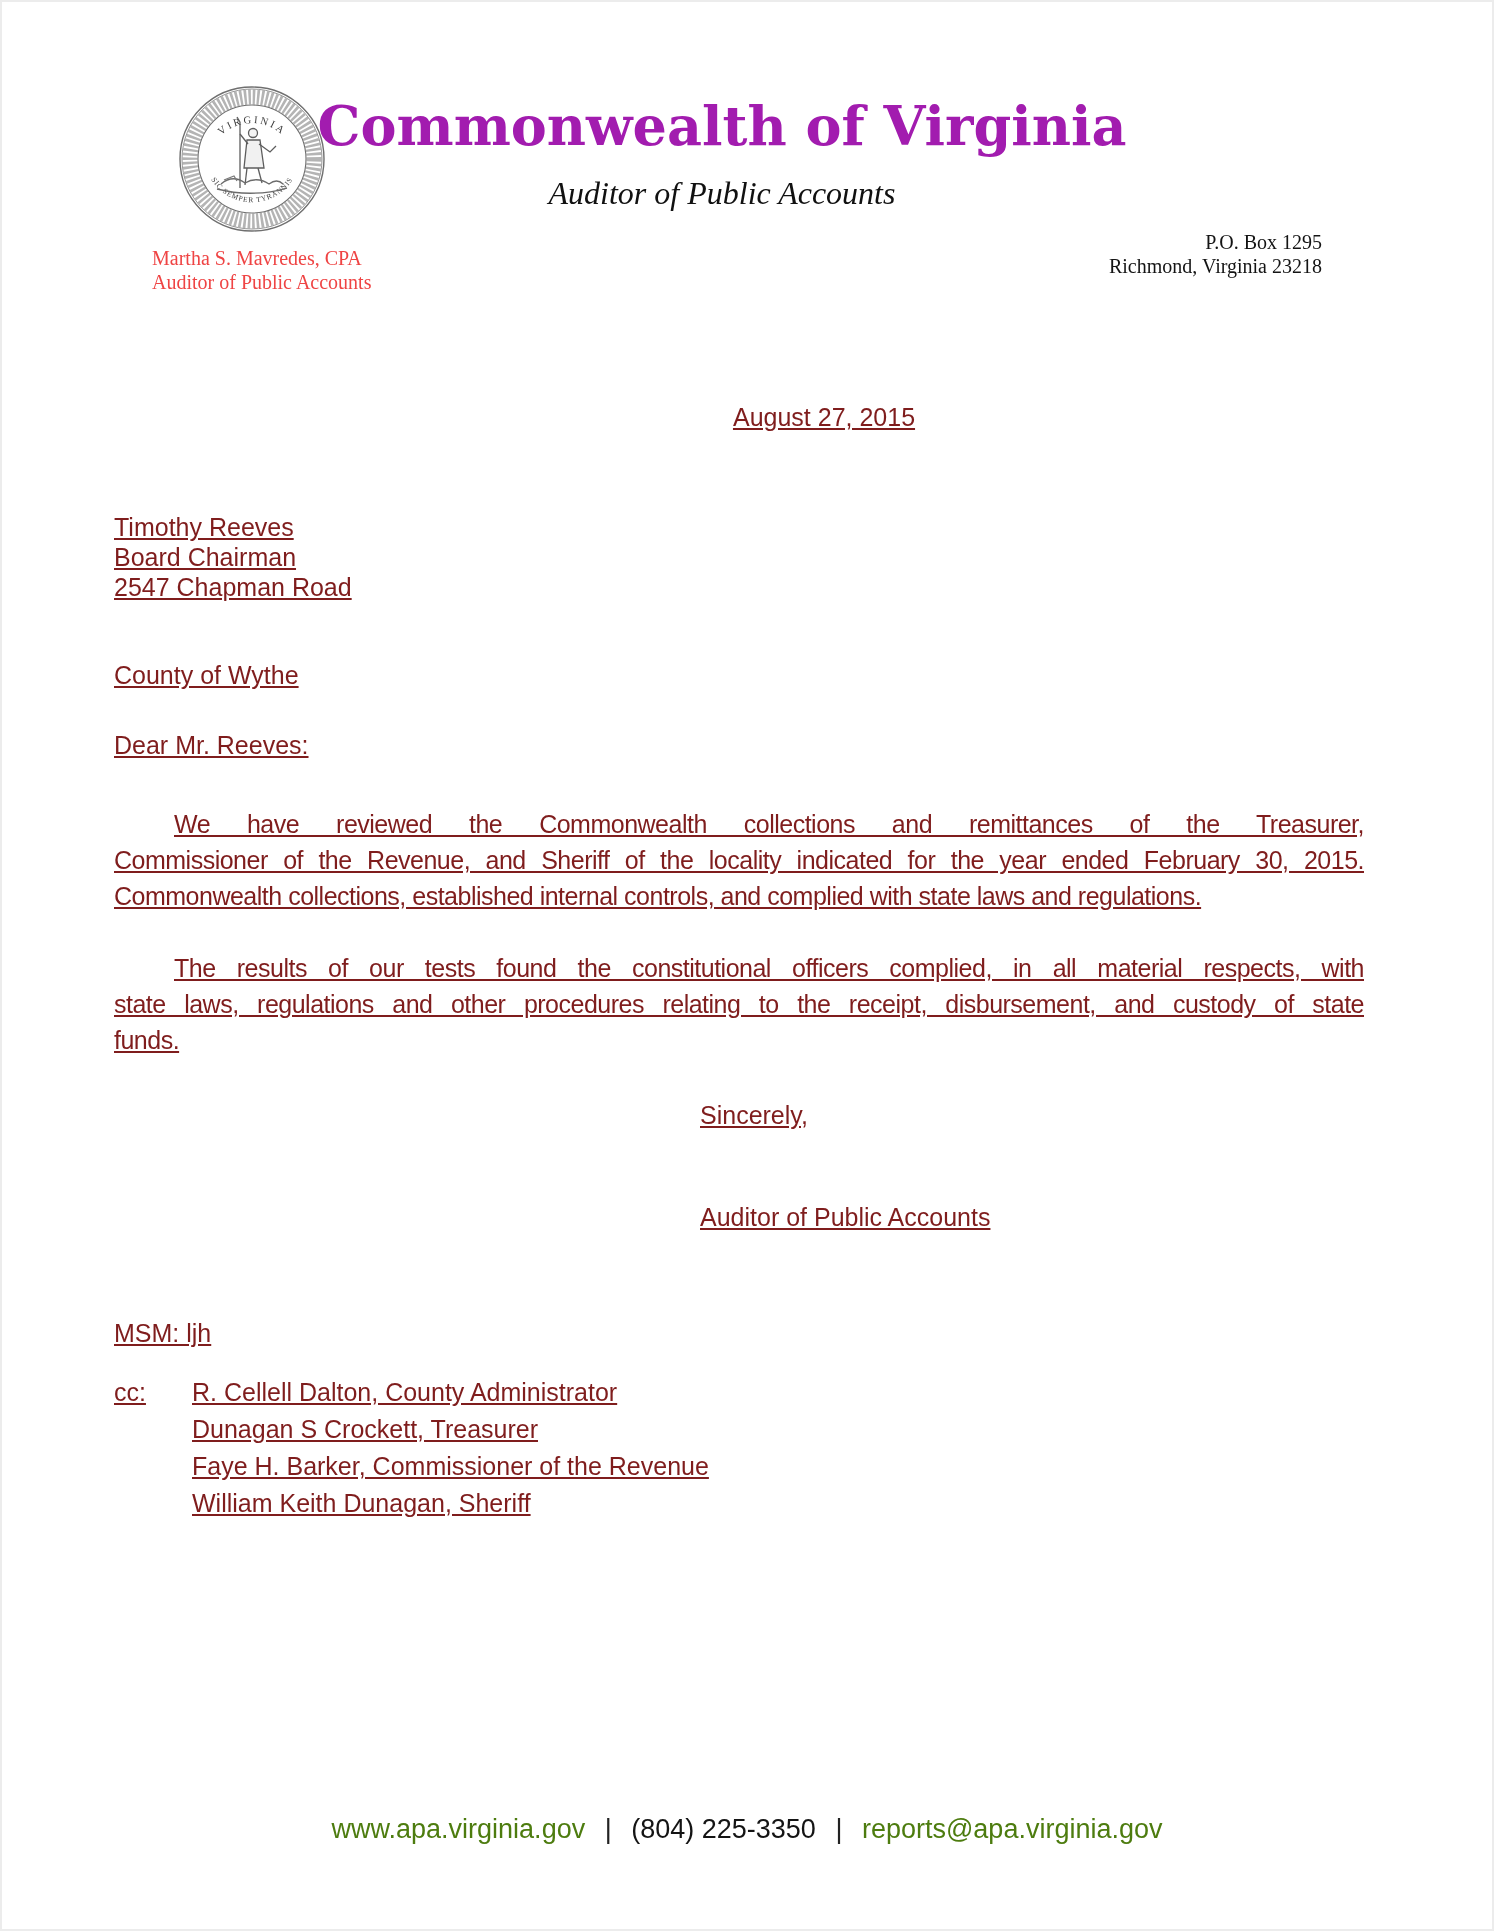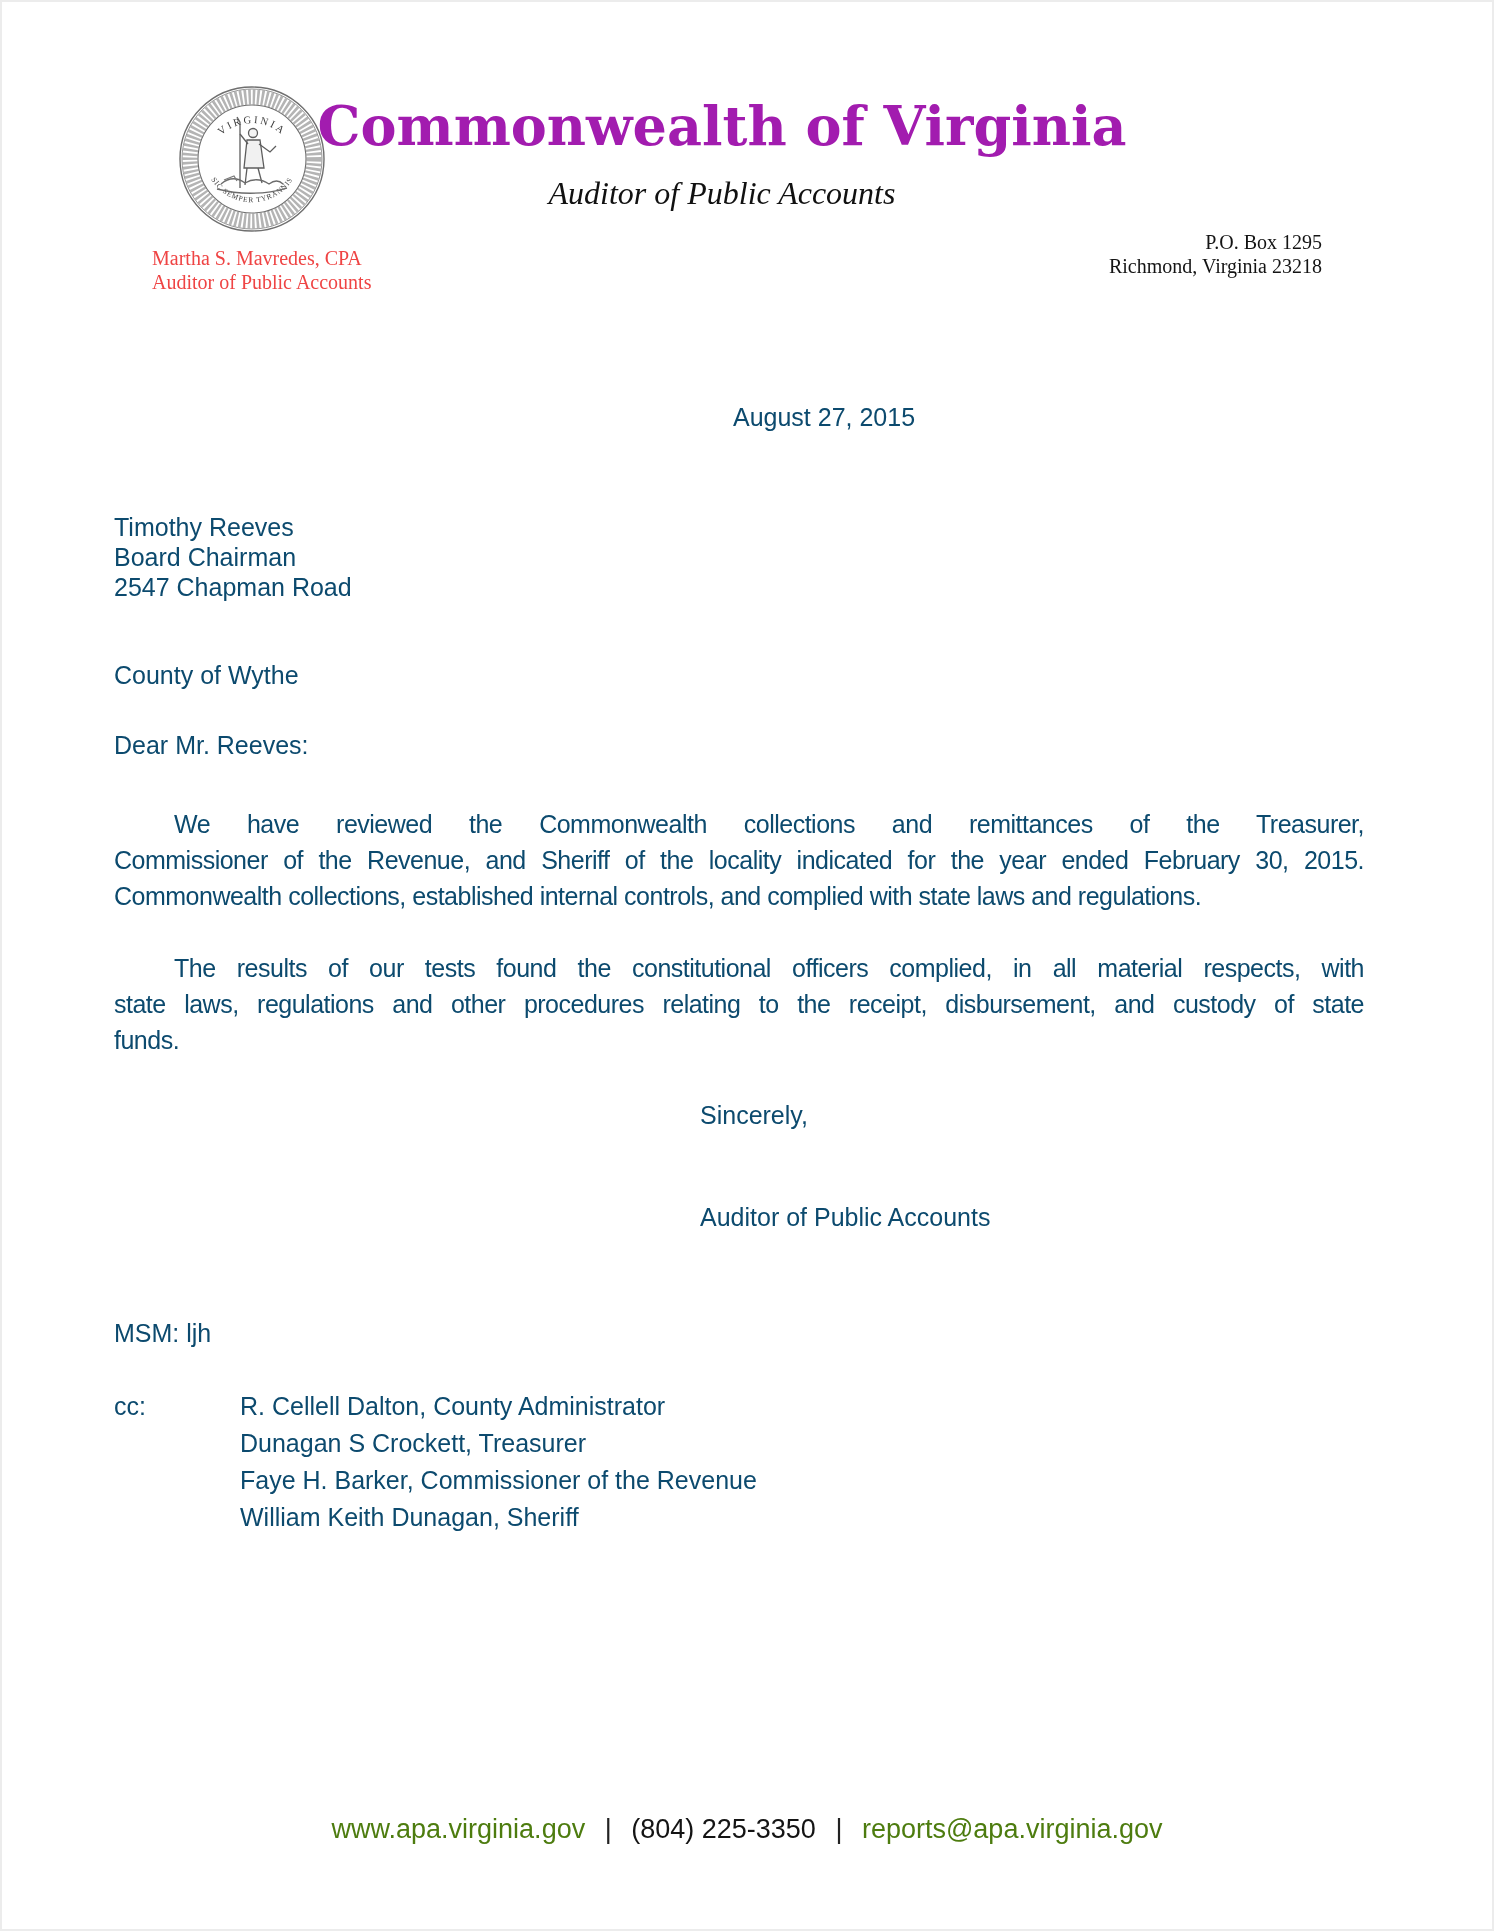--- a/index.html
+++ b/index.html
@@ -40,21 +40,21 @@
   }
   .head-info-right {
     position:absolute; right:170px; top:228px; text-align:right;
     font-family:"Liberation Serif", serif;
     font-size:20px; line-height:24px; color:#141414;
   }
 
   
   .letter-body {
     position:absolute; left:112px; top:398px; width:1250px;
-    font-size:25px; line-height:30px; color:#0c4a6e;
+    font-size:25px; line-height:30px; color:#7f1d1d;text-decoration:underline;
   }
   .date-line { text-align:center; transform:translateX(85px); line-height:34px; white-space:pre-wrap; }
   .recipient { margin-top:78px; }
   .recipient div { white-space:pre-wrap; line-height:30px; }
   .locality { margin-top:58px; white-space:pre-wrap; }
   .salutation { margin-top:40px; white-space:pre-wrap; }
 
   .para { margin-top:46px; }
   .para + .para { margin-top:36px; }
   .jline {
@@ -63,21 +63,21 @@
     text-align:justify;
     text-align-last:justify;
   }
   .jline.first { text-indent:60px; }
   .jline.lastline { text-align-last:left; }
 
   .closing { margin-top:40px; padding-left:586px; line-height:34px; }
   .signature-title { margin-top:68px; padding-left:586px; line-height:34px; }
   .reference { margin-top:82px; line-height:34px; white-space:pre-wrap; }
 
-  .cc-row { margin-top:38px; display:flex; align-items:flex-start;gap:48px; }
+  .cc-row { margin-top:24px; display:flex; align-items:flex-start; }
   .cc-label { width:78px; flex:0 0 78px; line-height:37px; }
   .cc-list div { line-height:37px; white-space:pre-wrap; }
 
   
   .footer {
     position:absolute; left:0; right:0; top:1810px;
     text-align:center; font-size:27px; line-height:34px; color:#141414;
   }
   .footer .link { color:#4d7c0f; cursor:pointer; }
   .footer .sep { margin:0 12px; color:#222; }

